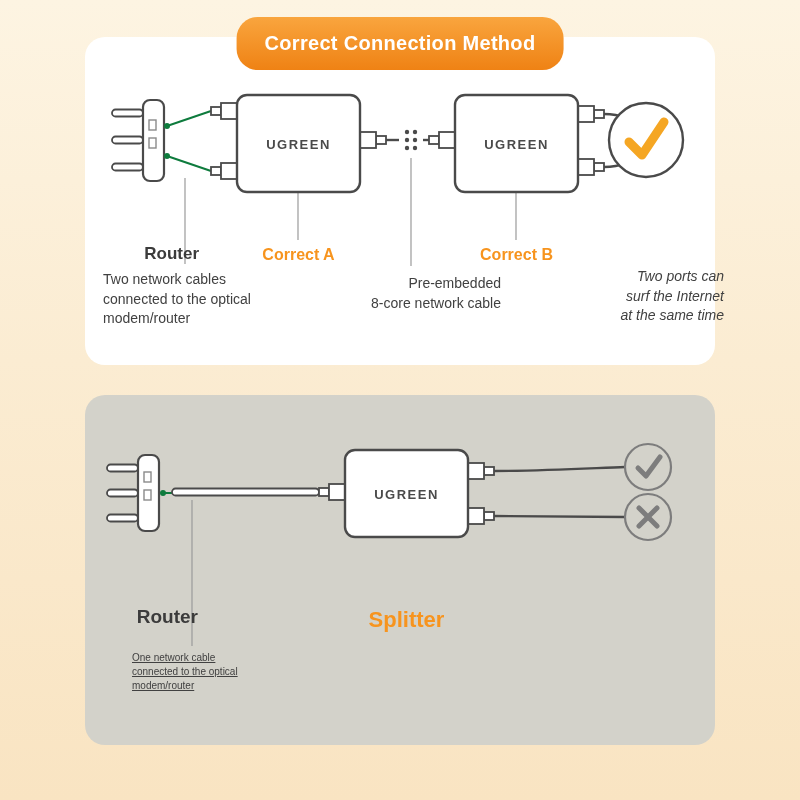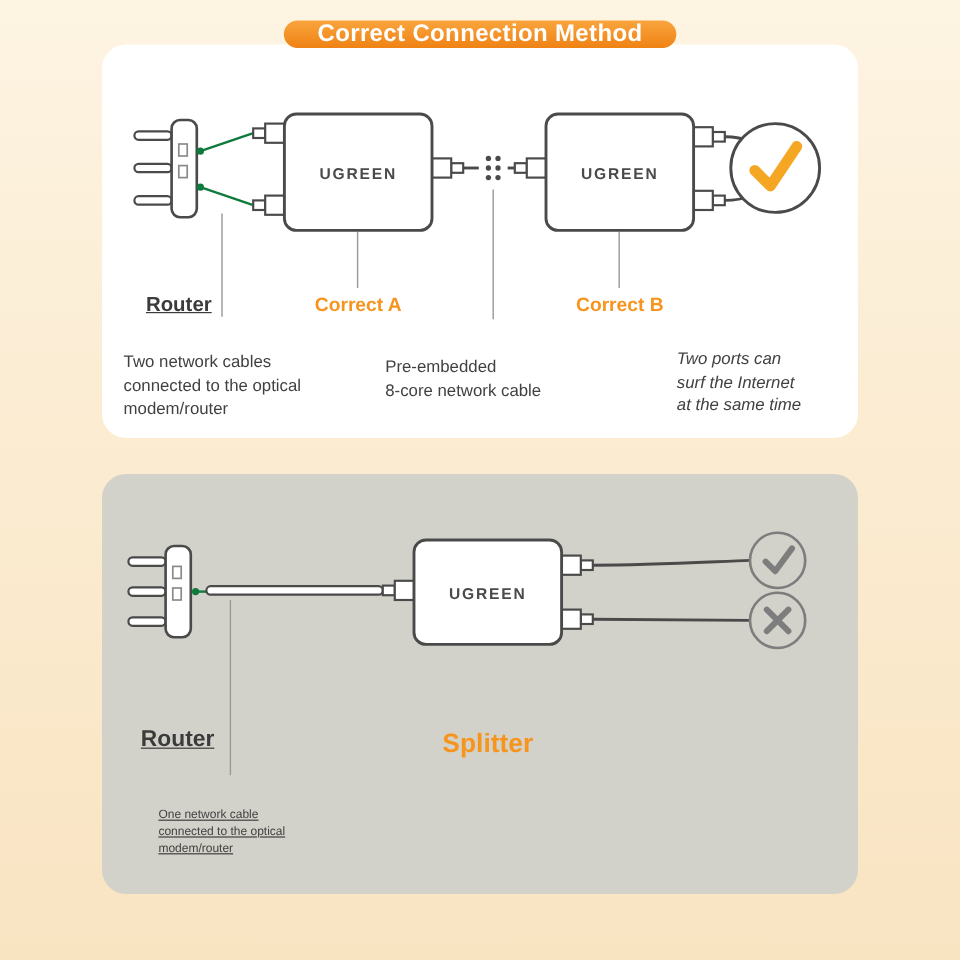--- a/index.html
+++ b/index.html
@@ -6,33 +6,33 @@
   .page{
     position:relative;width:800px;height:800px;overflow:hidden;
     background:linear-gradient(180deg,#fdf4e2 0%,#fbecd2 45%,#f9e4c2 100%);
     font-family:"Liberation Sans",sans-serif;
   }
   .card{position:absolute;border-radius:20px;}
   .card-correct{left:85px;top:37px;width:630px;height:328px;background:#ffffff;}
   .card-wrong{left:85px;top:395px;width:630px;height:350px;background:#d3d2ca;}
   .banner{
     position:absolute;left:50%;transform:translateX(-50%);
-    padding:0 28px;border-radius:21px;color:#ffffff;
+    padding:15px 28px;border-radius:21px;color:#ffffff;
     font-size:20px;font-weight:bold;letter-spacing:.3px;white-space:nowrap;z-index:5;
   }
   .banner-orange{top:17px;background:linear-gradient(180deg,#f9a53e 0%,#ef8214 100%);}
   .banner-gray{top:377px;background:linear-gradient(180deg,#9c9c9c 0%,#828282 100%);}
   svg.diagram{position:absolute;left:0;top:0;z-index:2;pointer-events:none;}
   .txt{position:absolute;z-index:4;}
-  .lbl-dark{color:#3b3b3b;font-weight:bold;font-size:17px;text-align:center;text-decoration:underline;}
+  .lbl-dark{color:#3b3b3b;font-weight:bold;font-size:17px;text-align:right;}
   .lbl-dark.big{font-size:19px;}
   .lbl-orange{color:#f7941e;font-weight:bold;font-size:16px;text-align:center;}
   .lbl-orange.big{font-size:22px;}
-  .note{color:#414141;font-size:14px;line-height:1.4;white-space:pre-line;margin-top:22px;}
-  .note.center{text-align:left;}
+  .note{color:#414141;font-size:14px;line-height:1.4;white-space:pre-line;}
+  .note.center{text-align:right;}
   .note.big{font-size:10px;text-decoration:underline;}
   
   .box{fill:#fff;stroke:#4a4a4a;stroke-width:2.2;}
   .box2{fill:#fff;stroke:#4a4a4a;stroke-width:2.4;}
   .port{fill:#fff;stroke:#8a8a8a;stroke-width:1.4;}
   .prong{fill:#fff;stroke:#4a4a4a;stroke-width:1.8;}
   .plug{fill:#fff;stroke:#4a4a4a;stroke-width:1.8;}
   .cable{fill:none;stroke:#4a4a4a;stroke-width:2.4;}
   .pointer{stroke:#9a9a9a;stroke-width:1.2;}
   .circle-white{fill:#fff;stroke:#4a4a4a;stroke-width:2.4;}

